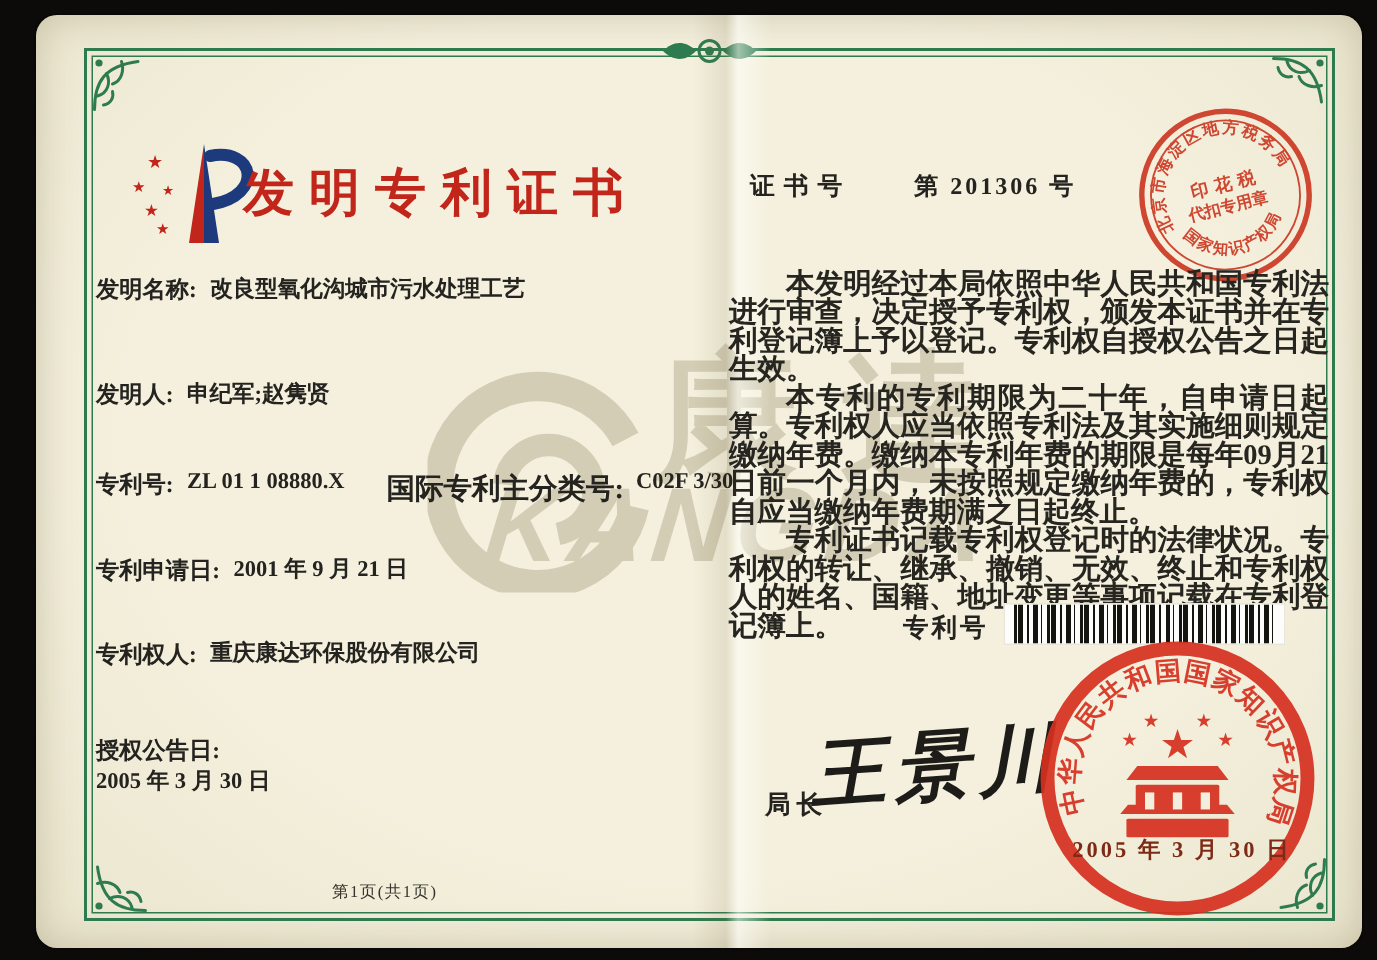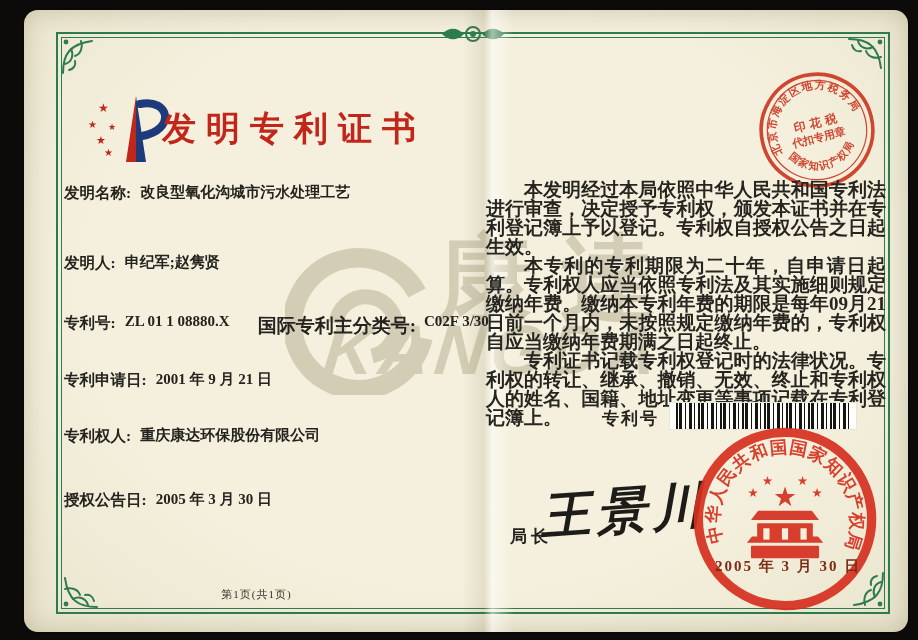--- a/index.html
+++ b/index.html
@@ -48,21 +48,21 @@
     letter-spacing:10px;white-space:nowrap;
   }
   .field-row{position:absolute;display:flex;align-items:flex-start;white-space:nowrap;color:#24231f;}
   .f-label{font-weight:bold;font-size:15.5px;margin-right:9px;}
   .f-value{font-size:15px;font-weight:600;}
   #row-invention{left:40px;top:173px;}
   #row-inventors{left:40px;top:243px;}
   #row-patentno{left:40px;top:303px;}
   #row-filing{left:40px;top:360px;}
   #row-patentee{left:40px;top:416px;}
-  #row-grant{left:40px;top:480px;}
+  #row-grant{left:40px;top:480px;flex-direction:column;}
   .ipc-label{font-weight:bold;font-size:19px;margin-left:28px;margin-right:8px;}
   #page-footer{left:120px;top:577px;width:225px;text-align:center;font-size:11px;color:#33322c;letter-spacing:1px;}
   
   #row-certno{left:476px;top:103px;display:flex;align-items:baseline;color:#24231f;}
   #certno-label{font-weight:bold;font-size:16.5px;letter-spacing:6px;}
   #certno-value{font-size:16px;font-weight:600;margin-left:42px;letter-spacing:2px;}
   #body-text{left:462px;top:170px;width:400px;color:#262520;}
   #body-text p{
     margin:0;font-size:19px;font-weight:bold;line-height:19px;
     text-align:justify;text-indent:2em;
@@ -210,20 +210,24 @@
       <div id="row-grant" class="field-row">
         <span class="f-label">授权公告日:</span>
         <span class="f-value">2005 年 3 月 30 日</span>
       </div>
 
       <div id="page-footer" class="abs">第1页(共1页)</div>
     </div>
 
     <div id="right-page">
 
+      <div id="row-certno" class="abs">
+        <span id="certno-label">证书号</span>
+        <span id="certno-value">第 201306 号</span>
+      </div>
 
       <svg id="tax-stamp" class="abs" viewBox="0 0 120 120">
         <circle cx="60" cy="60" r="54" fill="none" stroke="#cf4631" stroke-width="3.5"></circle>
         <circle cx="60" cy="60" r="48" fill="none" stroke="#cf4631" stroke-width="1.2"></circle>
         <defs>
           <path id="tax-top" d="M22.4,73.7 A40,40 0 1 1 97.6,73.7"></path>
           <path id="tax-bottom" d="M27.1,79 A38,38 0 0 0 92.9,79"></path>
         </defs>
         <text class="svgtext" font-size="10.5" font-weight="bold" fill="#cf4631" letter-spacing="1.5">
           <textPath href="#tax-top">北京市海淀区地方税务局</textPath>

